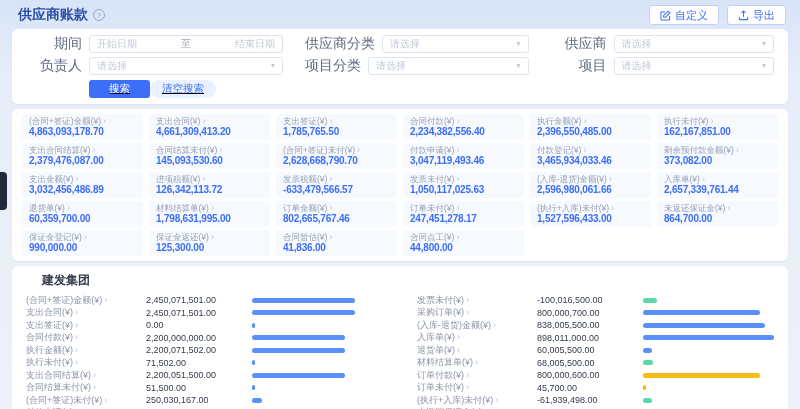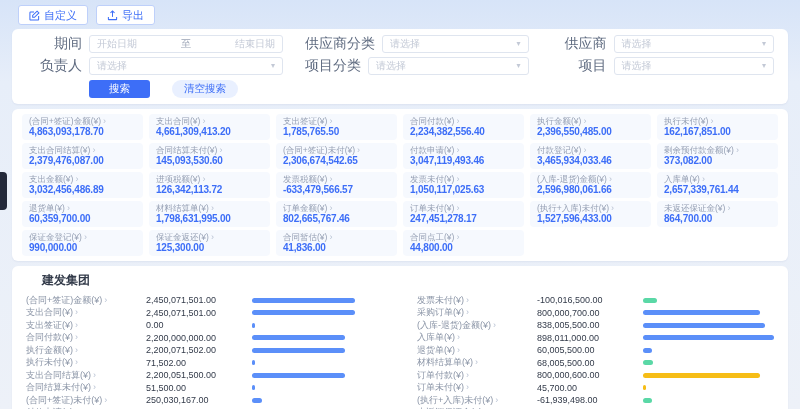--- a/index.html
+++ b/index.html
@@ -29,21 +29,21 @@
   .filter-card { padding: 6px 14px; }
   .filter-grid { display: grid; grid-template-columns: 1.15fr 1fr 1fr; gap: 4px 22px; }
   .field { display: flex; align-items: center; gap: 7px; }
   .field > label { font-size: 14px; color: #5f6b80; white-space: nowrap; min-width: 56px; text-align: right; }
   .control { flex: 1; height: 18px; border: 1px solid #dfe5ef; border-radius: 3px; display: flex;
     align-items: center; padding: 0 7px; font-size: 10px; color: #c3c9d6; background: #fff; cursor: pointer; }
   .control.range { justify-content: space-between; }
   .control.select { justify-content: space-between; }
   .sep { color: #9aa3b5; }
   .caret { color: #c3c9d6; font-size: 8px; line-height: 1; }
-  .filter-actions { margin-top: 5px; padding-left: 63px; display: flex; gap: 22px; }
+  .filter-actions { margin-top: 5px; padding-left: 63px; display: flex; gap: 0; text-decoration: underline; }
   .primary-btn { height: 18px; padding: 0 20px; background: #3D6EF7; border: 0; color: #fff;
     font-size: 10.5px; border-radius: 3px; cursor: pointer; font-family: inherit; }
   .soft-btn { height: 18px; padding: 0 12px; background: #e9f0ff; border: 0; color: #3D6EF7;
     font-size: 10.5px; border-radius: 9px; cursor: pointer; font-family: inherit; }
 
   .stats-card { margin-top: 5px; padding: 5px 10px; }
   .metrics-grid { display: grid; grid-template-columns: repeat(6, 1fr); gap: 3px 6px; }
   .metric { background: #f6f9fe; border-radius: 4px; padding: 2px 7px; overflow: hidden; cursor: pointer; }
   .m-label { display: flex; align-items: center; gap: 2px; font-size: 8.5px; color: #96a0b4;
     white-space: nowrap; line-height: 10px; }
@@ -62,20 +62,24 @@
   .r-track { flex: 1; height: 5px; position: relative; }
   .r-bar { display: block; height: 5px; border-radius: 2.5px; width: 0; }
 </style>
 </head>
 <body>
 
 <div class="page">
   <div class="drawer-handle"></div>
 
   <header>
+    <div class="title-wrap">
+      <h1>供应商账款</h1>
+      <span class="help">?</span>
+    </div>
     <div class="header-actions">
       <button class="ghost-btn">
         <svg width="11" height="11" viewBox="0 0 12 12" fill="none" stroke="currentColor" stroke-width="1.1">
           <path d="M10.5 6.5v3.8a.7.7 0 0 1-.7.7H1.7a.7.7 0 0 1-.7-.7V2.9a.7.7 0 0 1 .7-.7h3.8"></path>
           <path d="M8.8 1.2l2 2L6 8H4V6z"></path>
         </svg>
         <span>自定义</span>
       </button>
       <button class="ghost-btn">
         <svg width="11" height="11" viewBox="0 0 12 12" fill="none" stroke="currentColor" stroke-width="1.1">
@@ -204,21 +208,21 @@
       <span class="chev">›</span>
     </div>
     <div class="m-value">145,093,530.60</div>
   </div>
 
   <div class="metric">
     <div class="m-label">
       <span class="m-text">(合同+签证)未付(¥)</span>
       <span class="chev">›</span>
     </div>
-    <div class="m-value">2,306,674,542.65</div>
+    <div class="m-value">2,628,668,790.70</div>
   </div>
 
   <div class="metric">
     <div class="m-label">
       <span class="m-text">付款申请(¥)</span>
       <span class="chev">›</span>
     </div>
     <div class="m-value">3,047,119,493.46</div>
   </div>
 

